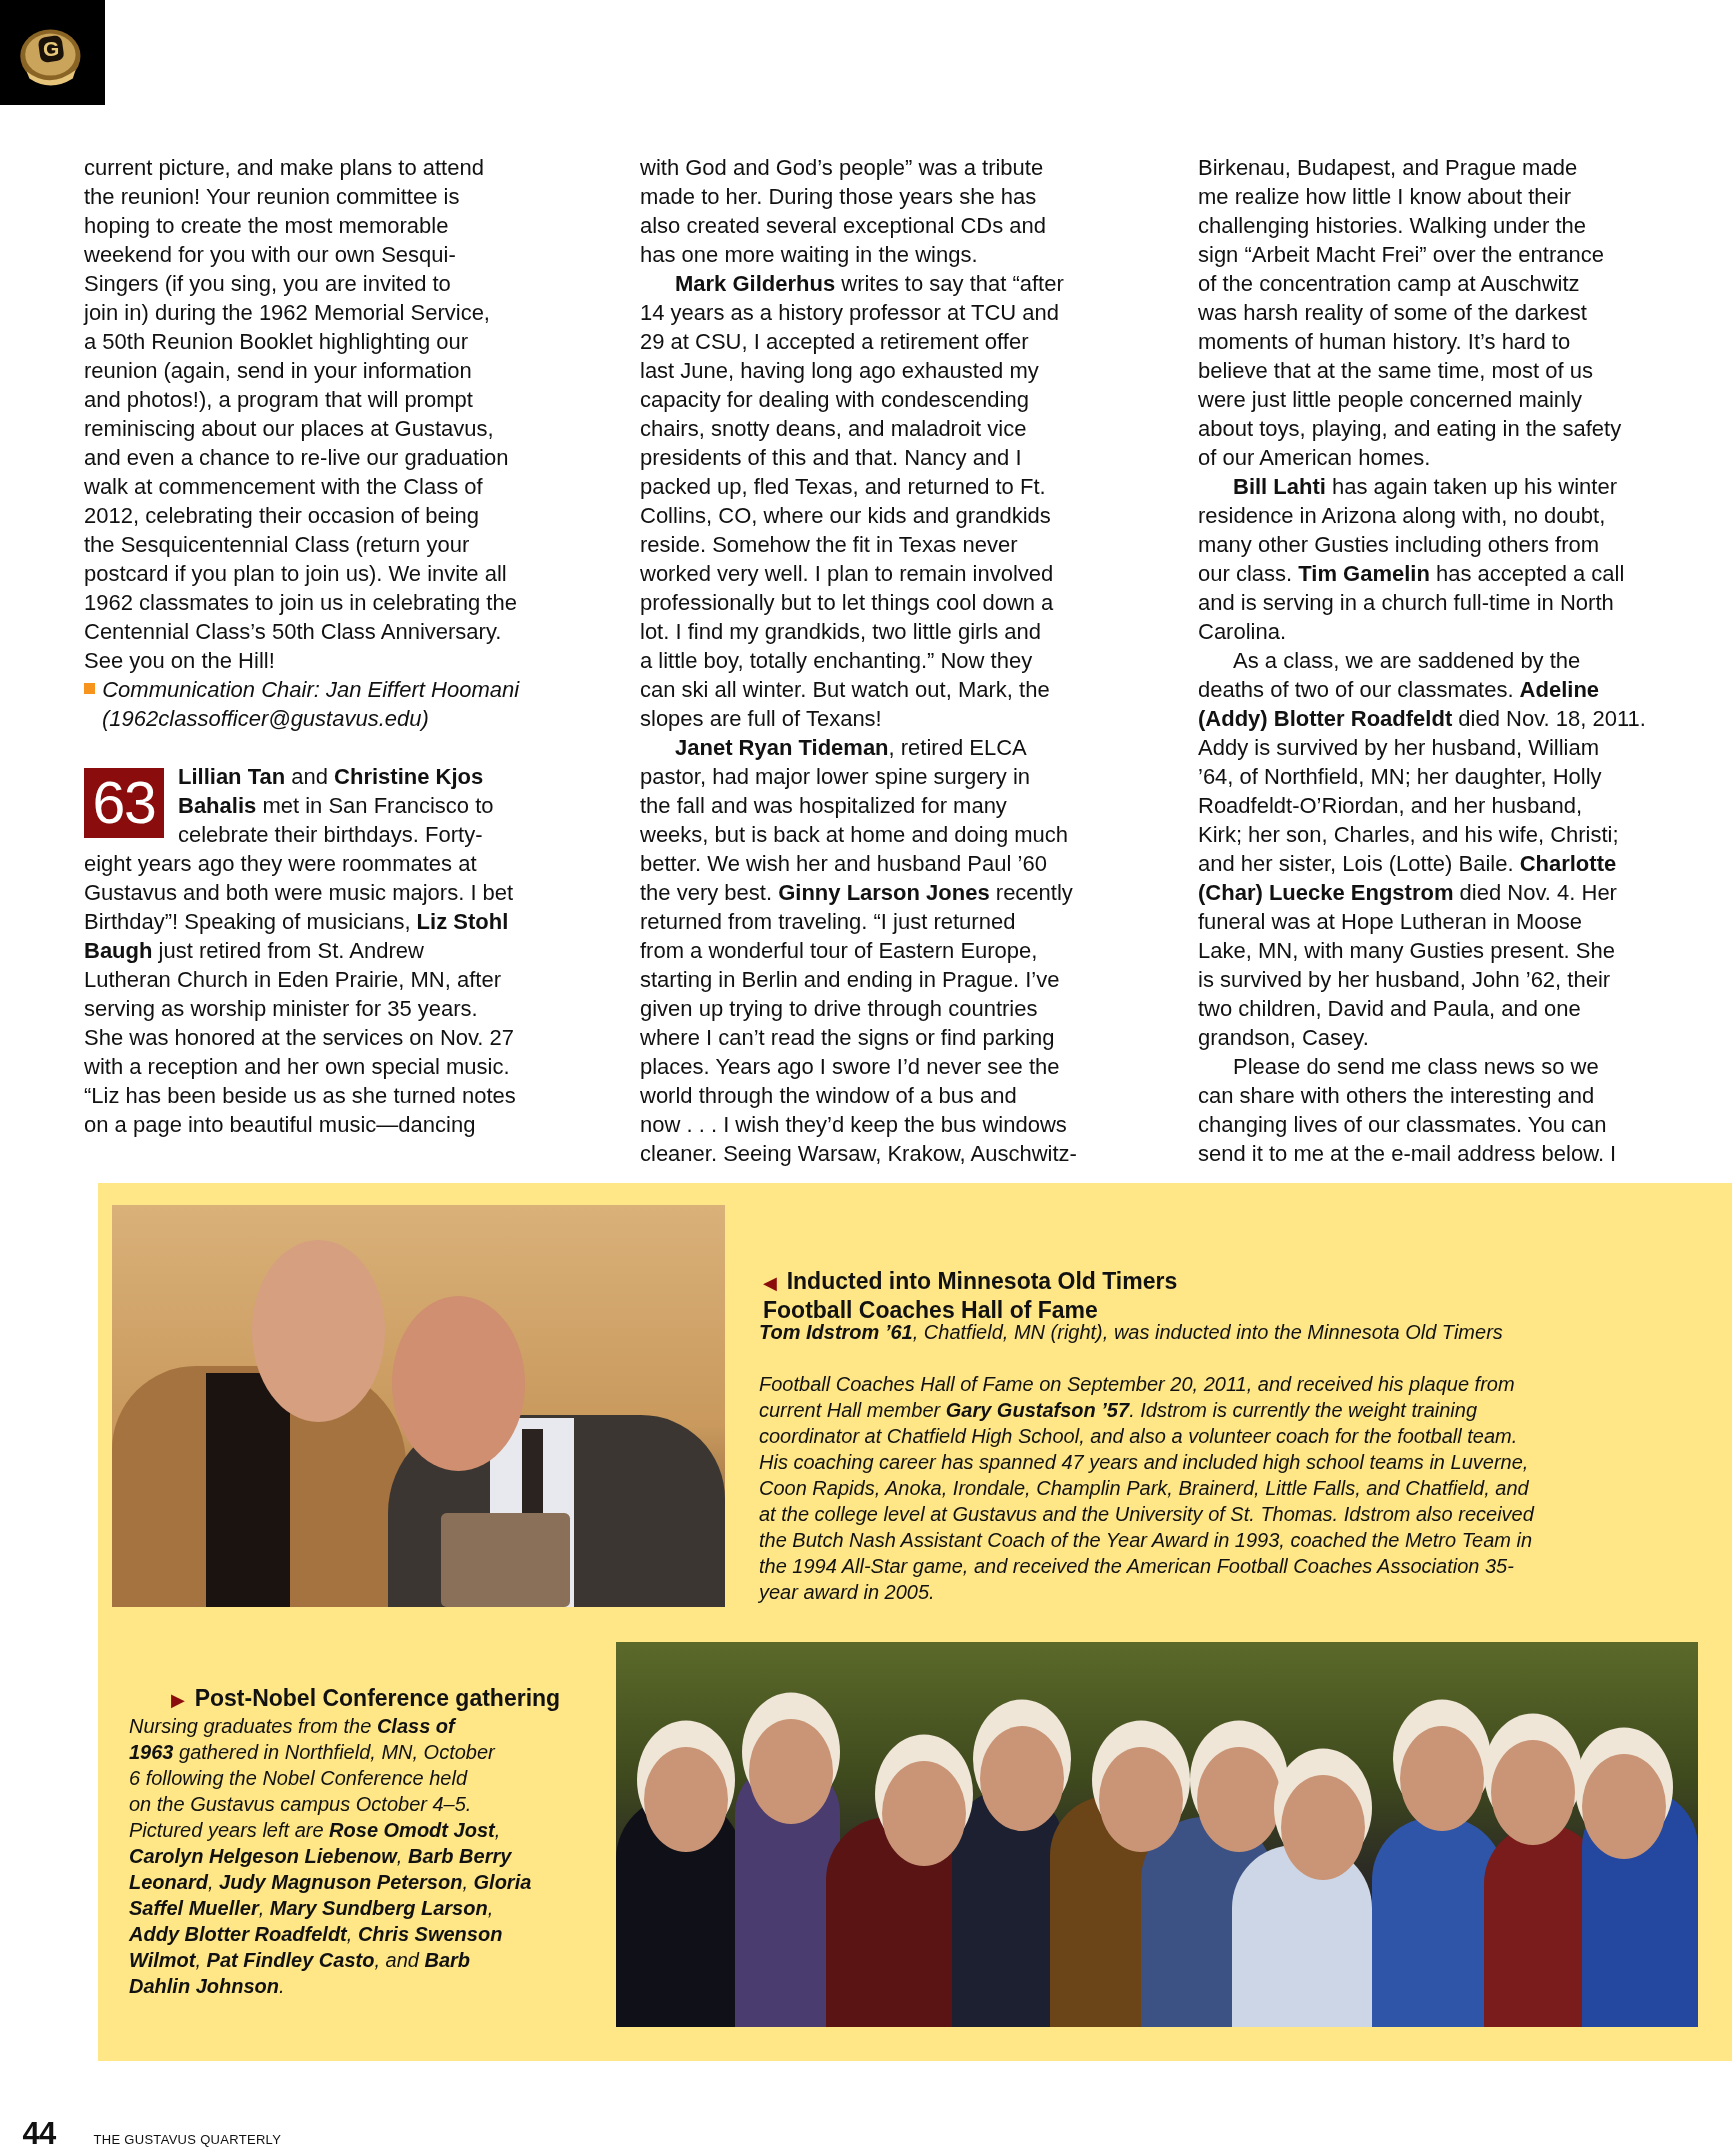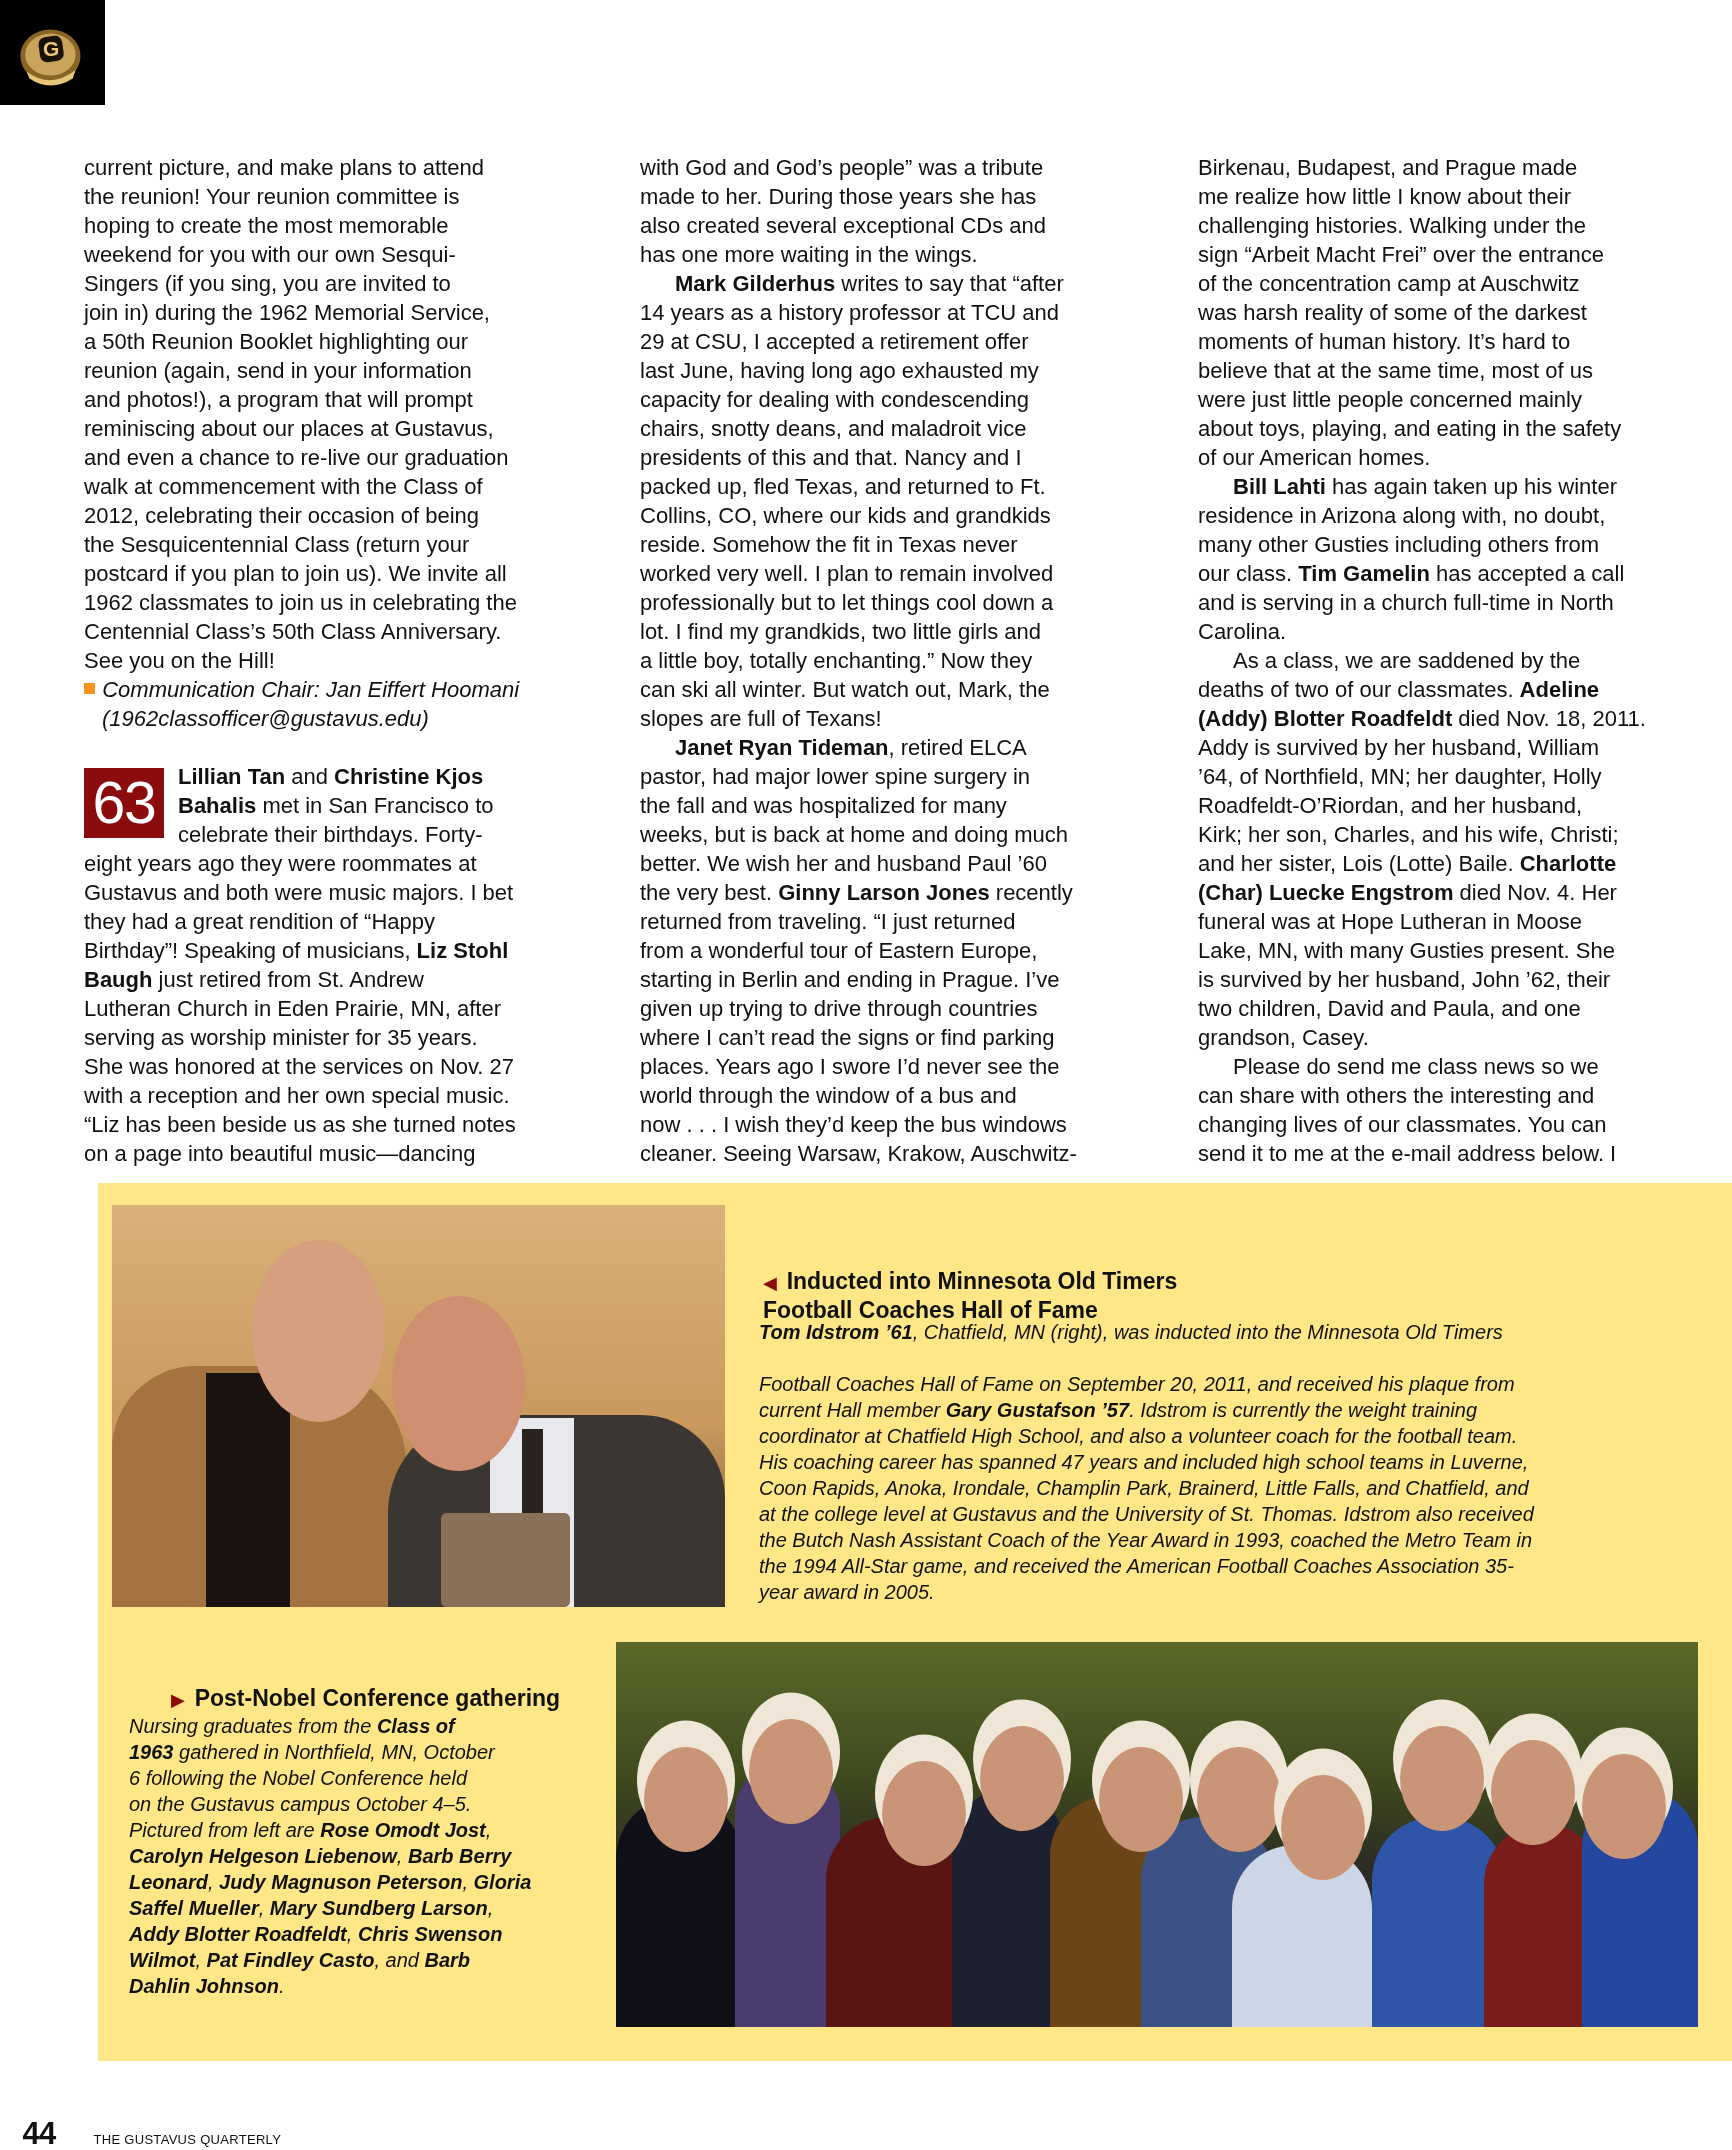--- a/index.html
+++ b/index.html
@@ -134,21 +134,20 @@
   <span class="line ital">
     <span class="bullet"></span><span>Communication Chair: Jan Eiffert Hoomani</span>
   </span>
   <span class="line ital" style="padding-left:18px;">(1962classofficer@gustavus.edu)</span>
   <span class="line"></span>
   <span class="line pad-left"><b>Lillian Tan</b><span> and </span><b>Christine Kjos</b></span>
   <span class="line pad-left"><b>Bahalis</b><span> met in San Francisco to</span></span>
   <span class="line pad-left">celebrate their birthdays. Forty-</span>
   <span class="line">eight years ago they were roommates at</span>
   <span class="line">Gustavus and both were music majors. I bet</span>
-  <span class="line">they had a great rendition of “Happy</span>
   <span class="line"><span>Birthday”! Speaking of musicians, </span><b>Liz Stohl</b></span>
   <span class="line"><b>Baugh</b><span> just retired from St. Andrew</span></span>
   <span class="line">Lutheran Church in Eden Prairie, MN, after</span>
   <span class="line">serving as worship minister for 35 years.</span>
   <span class="line">She was honored at the services on Nov. 27</span>
   <span class="line">with a reception and her own special music.</span>
   <span class="line">“Liz has been beside us as she turned notes</span>
   <span class="line">on a page into beautiful music—dancing</span>
 </div>
 <div class="class-badge">63</div>
@@ -260,21 +259,21 @@
 </div>
 
 <div class="cap2">
   <span class="cap-title"><span class="tri">▶</span><span>Post-Nobel Conference gathering</span></span>
 </div>
 <div class="cap2-body">
   <span><span>Nursing graduates from the </span><b>Class of</b></span><br>
   <span><b>1963</b><span> gathered in Northfield, MN, October</span></span><br>
   <span>6 following the Nobel Conference held</span><br>
   <span>on the Gustavus campus October 4–5.</span><br>
-  <span><span>Pictured from left are </span><b>Rose Omodt Jost</b><span>,</span></span><br>
+  <span><span>Pictured years left are </span><b>Rose Omodt Jost</b><span>,</span></span><br>
   <span><b>Carolyn Helgeson Liebenow</b><span>, </span><b>Barb Berry</b></span><br>
   <span><b>Leonard</b><span>, </span><b>Judy Magnuson Peterson</b><span>, </span><b>Gloria</b></span><br>
   <span><b>Saffel Mueller</b><span>, </span><b>Mary Sundberg Larson</b><span>,</span></span><br>
   <span><b>Addy Blotter Roadfeldt</b><span>, </span><b>Chris Swenson</b></span><br>
   <span><b>Wilmot</b><span>, </span><b>Pat Findley Casto</b><span>, and </span><b>Barb</b></span><br>
   <span><b>Dahlin Johnson</b><span>.</span></span>
 </div>
 
 <div class="photo photo2">
   <div class="person" style="left:0;width:126px;height:231px;background:#101018;"></div>

